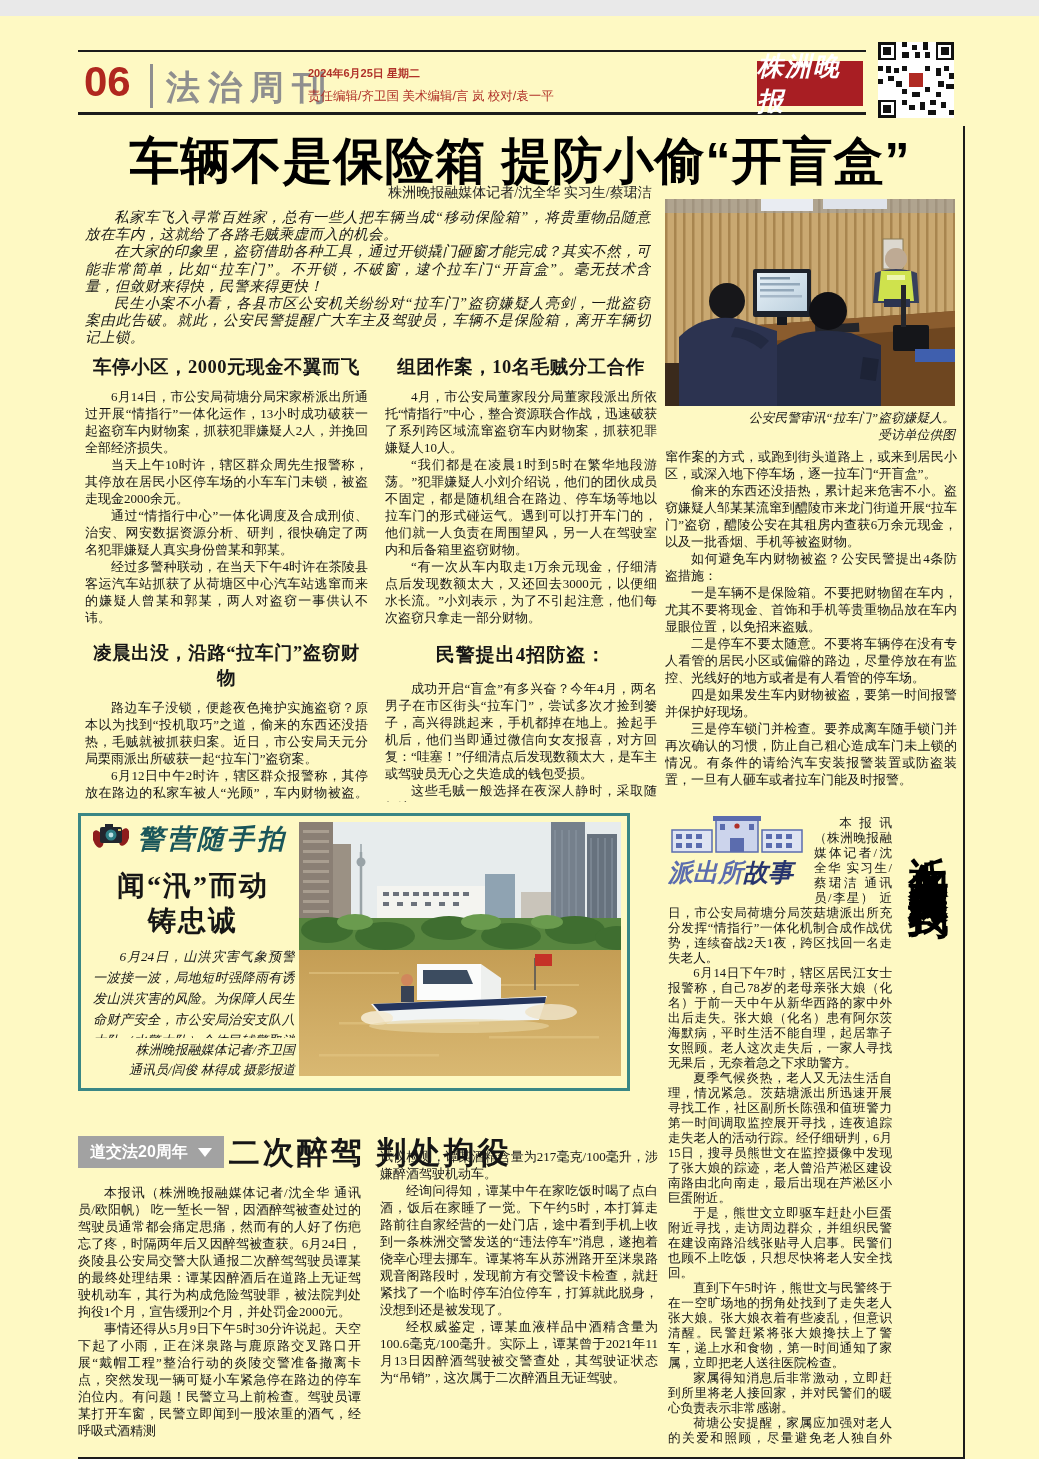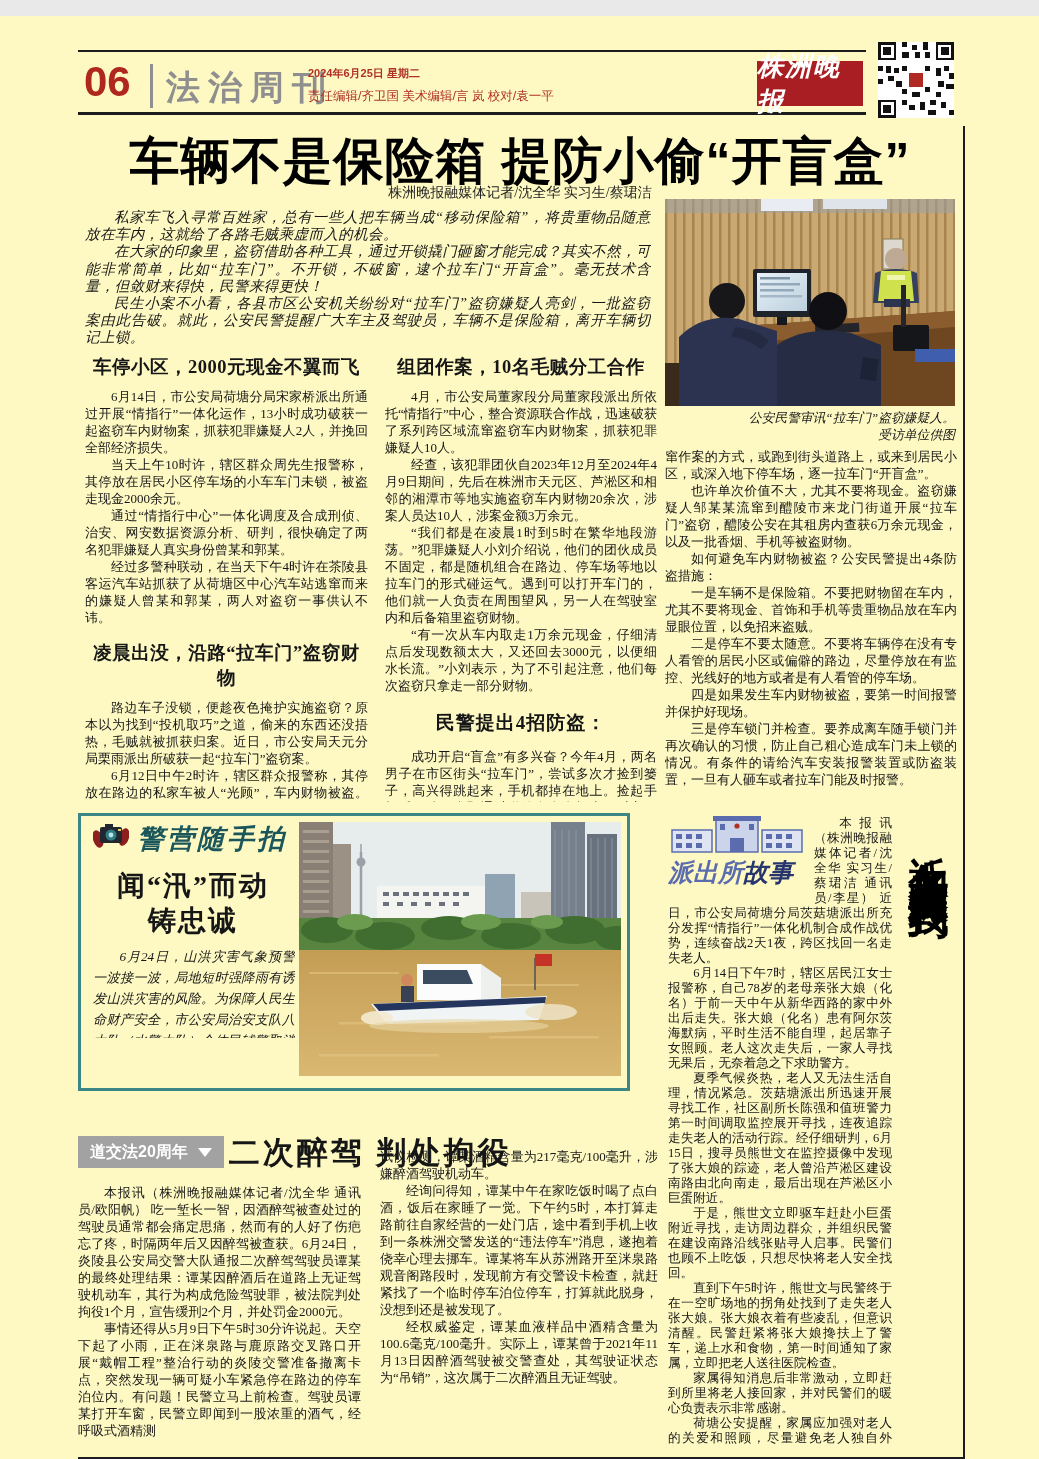--- a/index.html
+++ b/index.html
@@ -189,35 +189,34 @@
         <p>路边车子没锁，便趁夜色掩护实施盗窃？原本以为找到“投机取巧”之道，偷来的东西还没捂热，毛贼就被抓获归案。近日，市公安局天元分局栗雨派出所破获一起“拉车门”盗窃案。</p>
         <p>6月12日中午2时许，辖区群众报警称，其停放在路边的私家车被人“光顾”，车内财物被盗。次日上午11时，派出所民警将曾某、吴某两名嫌疑人抓获归案。</p>
         <p>经审讯，曾某、吴某二人均对其6月12日凌晨3时许在天元区沿路“拉车门”实施盗窃的事实供认不讳。</p>
       </div>
   </div>
 
   <div class="abs bodycol" style="left:385px;top:336px;width:272px;height:450px;overflow:hidden;">
     <div class="colsub">组团作案，10名毛贼分工合作</div>
     <div>
         <p>4月，市公安局董家段分局董家段派出所依托“情指行”中心，整合资源联合作战，迅速破获了系列跨区域流窜盗窃车内财物案，抓获犯罪嫌疑人10人。</p>
-        <p>经查，该犯罪团伙自2023年12月至2024年4月9日期间，先后在株洲市天元区、芦淞区和相邻的湘潭市等地实施盗窃车内财物20余次，涉案人员达10人，涉案金额3万余元。</p>
         <p>“我们都是在凌晨1时到5时在繁华地段游荡。”犯罪嫌疑人小刘介绍说，他们的团伙成员不固定，都是随机组合在路边、停车场等地以拉车门的形式碰运气。遇到可以打开车门的，他们就一人负责在周围望风，另一人在驾驶室内和后备箱里盗窃财物。</p>
         <p>“有一次从车内取走1万余元现金，仔细清点后发现数额太大，又还回去3000元，以便细水长流。”小刘表示，为了不引起注意，他们每次盗窃只拿走一部分财物。</p>
       </div>
     <div class="colsub2">民警提出4招防盗：</div>
     <div>
-        <p>成功开启“盲盒”有多兴奋？今年4月，两名男子在市区街头“拉车门”，尝试多次才捡到篓子，高兴得跳起来，手机都掉在地上。捡起手机后，他们当即通过微信向女友报喜，对方回复：“哇塞！”在这些毛贼兴奋的背后，是车主或驾驶员无心之失造成的钱包受损。</p>
+        <p>成功开启“盲盒”有多兴奋？今年4月，两名男子在市区街头“拉车门”，尝试多次才捡到篓子，高兴得跳起来，手机都掉在地上。捡起手机后，他们当即通过微信向女友报喜，对方回复：“哇塞！”仔细清点后发现数额太大，是车主或驾驶员无心之失造成的钱包受损。</p>
         <p>这些毛贼一般选择在夜深人静时，采取随机流</p>
       </div>
   </div>
 
   <div class="abs bodycol" style="left:665px;top:432px;width:292px;height:354px;overflow:hidden;">
     <p class="noindent">窜作案的方式，或跑到街头道路上，或来到居民小区，或深入地下停车场，逐一拉车门“开盲盒”。</p>
     <div>
-        <p>也许单次价值不大，尤其不要将现金。盗窃嫌疑人邹某某流窜到醴陵市来龙门街道开展“拉车门”盗窃，醴陵公安在其租房内查获6万余元现金，以及一批香烟、手机等被盗财物。</p>
+        <p>偷来的东西还没捂热，累计起来危害不小。盗窃嫌疑人邹某某流窜到醴陵市来龙门街道开展“拉车门”盗窃，醴陵公安在其租房内查获6万余元现金，以及一批香烟、手机等被盗财物。</p>
         <p>如何避免车内财物被盗？公安民警提出4条防盗措施：</p>
         <p>一是车辆不是保险箱。不要把财物留在车内，尤其不要将现金、首饰和手机等贵重物品放在车内显眼位置，以免招来盗贼。</p>
         <p>二是停车不要太随意。不要将车辆停在没有专人看管的居民小区或偏僻的路边，尽量停放在有监控、光线好的地方或者是有人看管的停车场。</p>
         <p>四是如果发生车内财物被盗，要第一时间报警并保护好现场。</p>
         <p>三是停车锁门并检查。要养成离车随手锁门并再次确认的习惯，防止自己粗心造成车门未上锁的情况。有条件的请给汽车安装报警装置或防盗装置，一旦有人砸车或者拉车门能及时报警。</p>
       </div>
   </div>
 
   <div class="abs snapbox" style="left:78px;top:797px;width:546px;height:272px;">
     <div class="abs" style="left:12px;top:5px;width:36px;height:30px;">
@@ -233,20 +232,24 @@
     </div>
     <div class="abs snaptag" style="left:56px;top:5px;">警营随手拍</div>
 
     <div class="abs snaptitle" style="left:8px;top:52px;width:208px;">
       <div>闻“汛”而动</div>
       <div>铸忠诚</div>
     </div>
     <div class="abs snapbody" style="left:12px;top:130px;width:202px;height:92px;overflow:hidden;">
         <p>6月24日，山洪灾害气象预警一波接一波，局地短时强降雨有诱发山洪灾害的风险。为保障人民生命财产安全，市公安局治安支队八大队（水警大队）全体民辅警取消休假，严格落实落细防汛备汛各项工作，加强巡逻力度，确保湘江流域株洲段安全无事故。</p>
       </div>
+    <div class="abs snapcredit" style="left:8px;top:224px;width:206px;">
+      <div>株洲晚报融媒体记者/齐卫国</div>
+      <div>通讯员/闾俊 林得成 摄影报道</div>
+    </div>
 
     <div class="abs" style="left:218px;top:6px;width:322px;height:254px;">
       <svg width="322" height="254" viewBox="0 0 322 254">
         <defs>
           <linearGradient id="water" x1="0" y1="0" x2="0" y2="1">
             <stop offset="0" stop-color="#c49d54"></stop>
               <stop offset="1" stop-color="#d9b872"></stop>
           </linearGradient>
         </defs>
         <rect width="322" height="100" fill="#e7eced"></rect>

